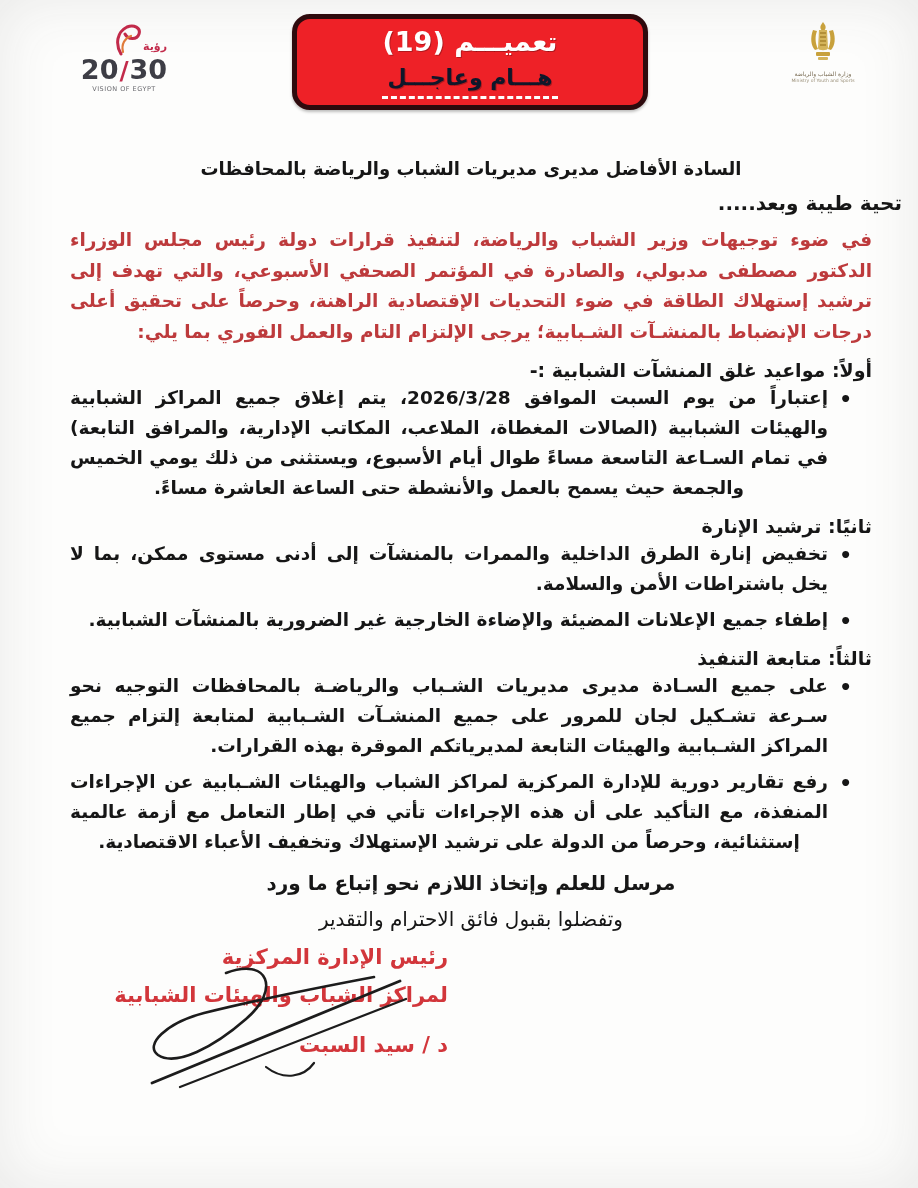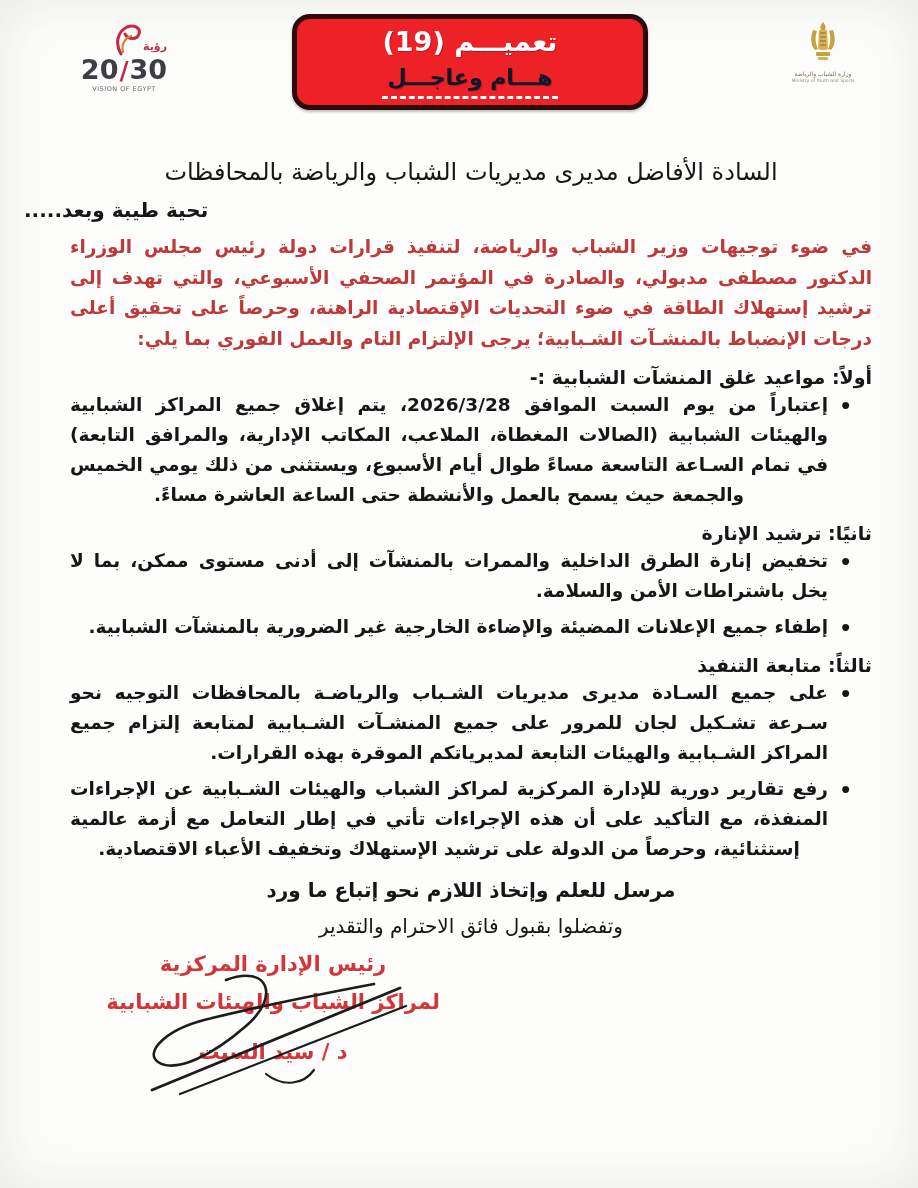--- a/index.html
+++ b/index.html
@@ -52,22 +52,22 @@
 
   
   .ministry-logo {
     position: absolute; right: 55px; top: 20px; width: 80px;
     text-align: center;
   }
   .ministry-caption { font-size: 6px; color:#7c6f57; line-height: 1.3; }
   .ministry-caption-en { font-size: 4.5px; color:#9a8f78; direction: ltr; }
 
   
-  .addressee { text-align: center; font-weight: normal; font-size: 24px; margin: 6px 40px 8px; }
-  .greeting  { text-align: left; font-weight: bold; font-size: 20px; margin: 12px 0 10px; }
+  .addressee { text-align: center; font-weight: bold; font-size: 18px; margin: 6px 40px 8px; }
+  .greeting  { text-align: right; font-weight: bold; font-size: 20px; margin: 12px 16px 10px; }
 
   .intro {
     margin: 6px 46px 4px 46px;
     font-weight: bold; font-size: 18.5px; line-height: 1.65;
     text-align: justify; color: #bd3a3c;
   }
 
   .sec-heading { margin: 12px 46px 2px; font-weight: bold; font-size: 19px; }
 
   ul.bullets { list-style: none; margin: 2px 64px 4px 46px; }
@@ -82,21 +82,21 @@
   }
   li.center-last { text-align-last: center; }
 
   .closing1 { text-align: center; font-weight: bold; font-size: 20px; margin-top: 14px; }
   .closing2 { text-align: center; font-weight: normal; font-size: 20px; margin-top: 12px; }
 
   
   .signature {
     position: relative;
     width: 350px; margin: 14px 470px 0 0;
-    text-align: center; color: #d2363b; font-weight: bold;
+    text-align: right; color: #d2363b; font-weight: bold;
   }
   .sig-title1 { font-size: 21px; }
   .sig-title2 { font-size: 21px; margin-top: 14px; }
   .sig-name   { font-size: 21px; margin-top: 26px; }
   .scribble { position: absolute; top: 10px; left: 18px; pointer-events: none; }
 </style>
 </head>
 <body>
 
 <div class="page">

